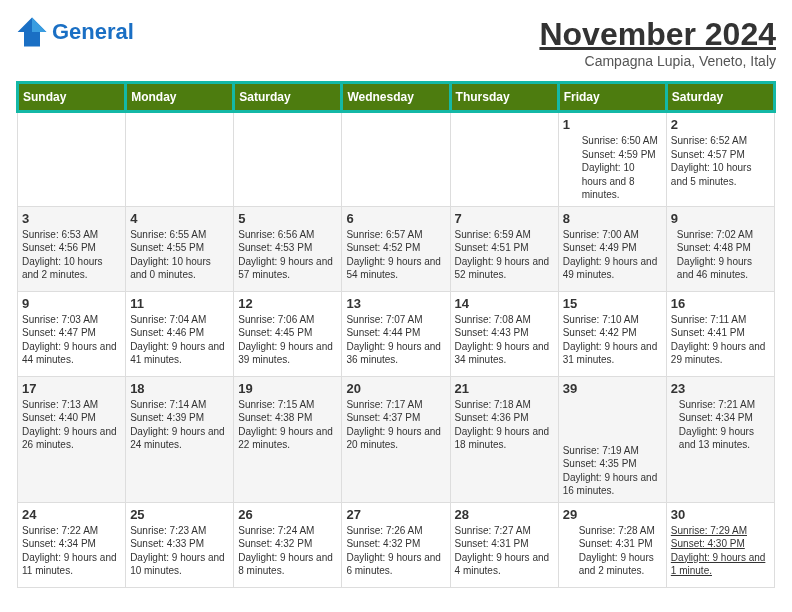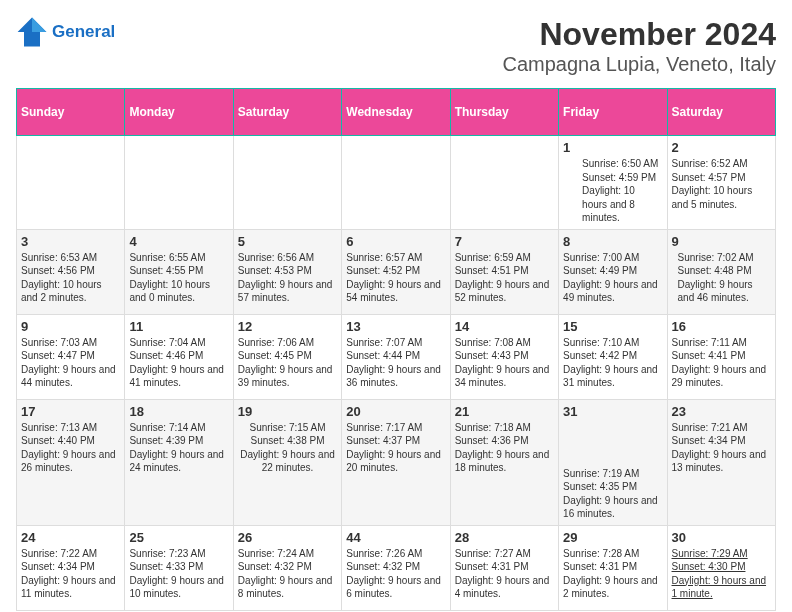--- a/index.html
+++ b/index.html
@@ -14,58 +14,59 @@
       display: flex;
       justify-content: space-between;
       align-items: flex-start;
       margin-bottom: 12px;
     }
     .logo {
       display: flex;
       align-items: center;
     }
     .logo-text {
-      font-size: 17px;
+      font-size: 22px;
       font-weight: bold;
       color: #333;
       line-height: 1.1;
     }
     .logo-text span {
       color: #1a6fc4;
     }
     .logo-icon {
       width: 32px;
       height: 32px;
       margin-right: 4px;
     }
     .title-section {
       text-align: right;
     }
     .month-title {
       font-size: 32px;
       font-weight: bold;
       color: #333;
+      text-decoration: underline;
     }
     .location-subtitle {
-      font-size: 20px;
+      font-size: 14px;
       color: #555;
     }
     table {
       width: 100%;
       border-collapse: collapse;
       table-layout: fixed;
     }
     thead tr th {
-      background-color: #ec4899;
+      background-color: #4d7c0f;
       color: white;
       font-size: 12px;
       font-weight: bold;
-      padding: 16px 4px;
+      padding: 6px 4px;
       text-align: left;
-      border: 1px solid #14b8a6;
+      border: 3px solid #14b8a6;
     }
     tbody tr td {
       vertical-align: top;
       border: 1px solid #ddd;
       padding: 4px 4px 4px 4px;
       font-size: 10.5px;
       color: #333;
       height: 85px;
       background: #fff;
     }
@@ -234,45 +235,45 @@
 Daylight: 9 hours and 26 minutes.</div>
         </td>
         <td>
           <span class="day-number">18</span>
           <div class="day-info" style="white-space: pre-line;">Sunrise: 7:14 AM
 Sunset: 4:39 PM
 Daylight: 9 hours and 24 minutes.</div>
         </td>
         <td>
           <span class="day-number">19</span>
-          <div class="day-info" style="white-space: pre-line; text-align: center;">Sunrise: 7:15 AM
+          <div class="day-info" style="white-space: pre-line;">Sunrise: 7:15 AM
 Sunset: 4:38 PM
 Daylight: 9 hours and 22 minutes.</div>
         </td>
         <td>
           <span class="day-number">20</span>
           <div class="day-info" style="white-space: pre-line;">Sunrise: 7:17 AM
 Sunset: 4:37 PM
 Daylight: 9 hours and 20 minutes.</div>
         </td>
         <td>
           <span class="day-number">21</span>
           <div class="day-info" style="white-space: pre-line;">Sunrise: 7:18 AM
 Sunset: 4:36 PM
 Daylight: 9 hours and 18 minutes.</div>
         </td>
         <td>
-          <span class="day-number">31</span>
+          <span class="day-number">39</span>
           <div class="day-info" style="white-space: pre-line; margin-top: 48px;">Sunrise: 7:19 AM
 Sunset: 4:35 PM
 Daylight: 9 hours and 16 minutes.</div>
         </td>
         <td>
           <span class="day-number">23</span>
-          <div class="day-info" style="white-space: pre-line;">Sunrise: 7:21 AM
+          <div class="day-info" style="white-space: pre-line; margin-left: 8px;">Sunrise: 7:21 AM
 Sunset: 4:34 PM
 Daylight: 9 hours and 13 minutes.</div>
         </td>
       </tr>
       <tr>
         <td>
           <span class="day-number">24</span>
           <div class="day-info" style="white-space: pre-line;">Sunrise: 7:22 AM
 Sunset: 4:34 PM
 Daylight: 9 hours and 11 minutes.</div>
@@ -283,34 +284,34 @@
 Sunset: 4:33 PM
 Daylight: 9 hours and 10 minutes.</div>
         </td>
         <td>
           <span class="day-number">26</span>
           <div class="day-info" style="white-space: pre-line;">Sunrise: 7:24 AM
 Sunset: 4:32 PM
 Daylight: 9 hours and 8 minutes.</div>
         </td>
         <td>
-          <span class="day-number">44</span>
+          <span class="day-number">27</span>
           <div class="day-info" style="white-space: pre-line;">Sunrise: 7:26 AM
 Sunset: 4:32 PM
 Daylight: 9 hours and 6 minutes.</div>
         </td>
         <td>
           <span class="day-number">28</span>
           <div class="day-info" style="white-space: pre-line;">Sunrise: 7:27 AM
 Sunset: 4:31 PM
 Daylight: 9 hours and 4 minutes.</div>
         </td>
         <td>
           <span class="day-number">29</span>
-          <div class="day-info" style="white-space: pre-line;">Sunrise: 7:28 AM
+          <div class="day-info" style="white-space: pre-line; margin-left: 16px;">Sunrise: 7:28 AM
 Sunset: 4:31 PM
 Daylight: 9 hours and 2 minutes.</div>
         </td>
         <td>
           <span class="day-number">30</span>
           <div class="day-info" style="white-space: pre-line; text-decoration: underline;">Sunrise: 7:29 AM
 Sunset: 4:30 PM
 Daylight: 9 hours and 1 minute.</div>
         </td>
       </tr>

